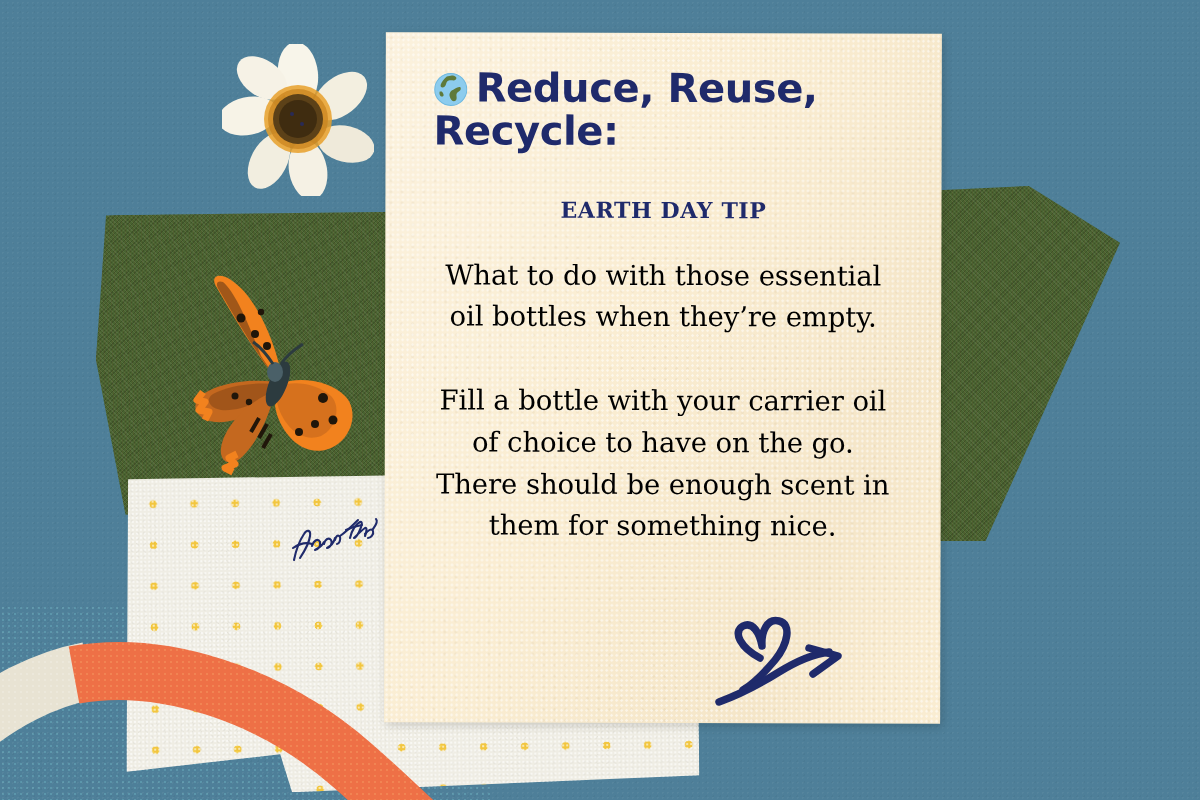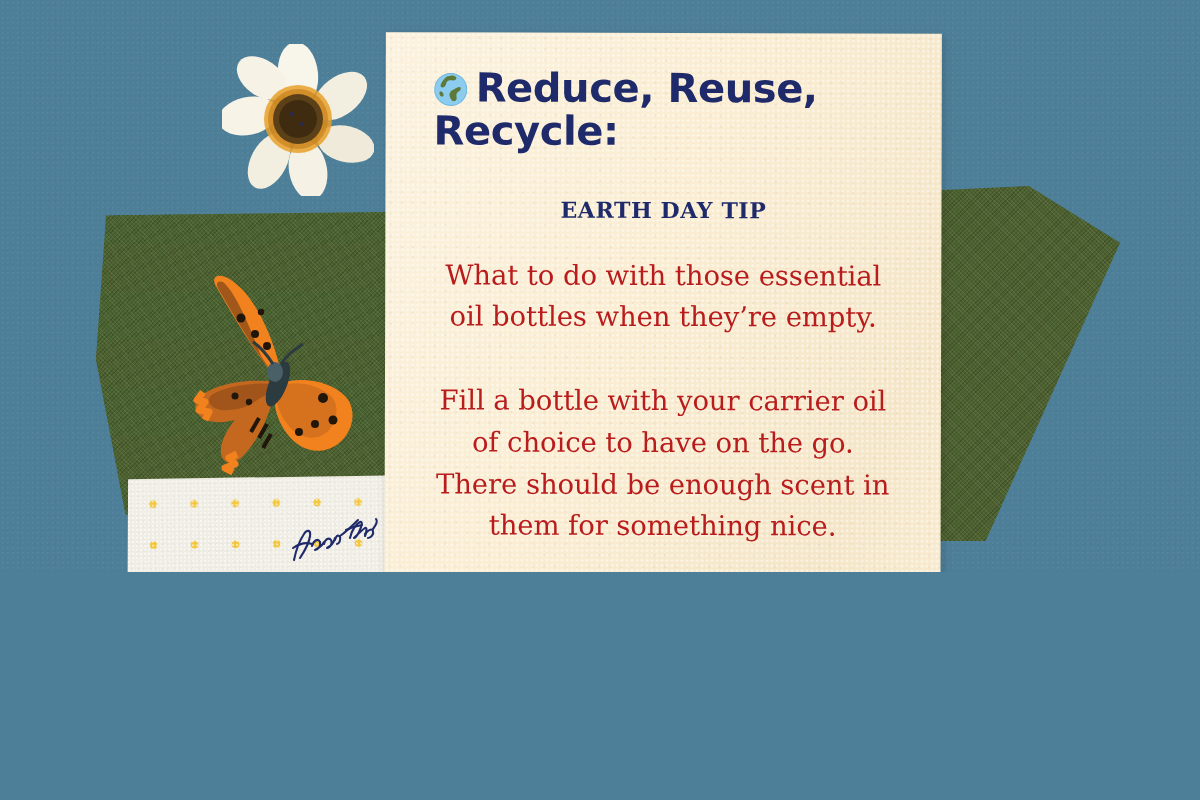--- a/index.html
+++ b/index.html
@@ -1,21 +1,21 @@
 <!DOCTYPE html>
 <html><head>
 <meta charset="utf-8">
 <style>
   html,body{margin:0;padding:0;}
   body{
     width:1200px;height:800px;overflow:hidden;
     font-family:"Liberation Sans",sans-serif;
     background:#4E7F99;
   }
-  #stage{position:relative;width:1200px;height:572px;overflow:hidden;background:#4E7F99;}
+  #stage{position:relative;width:1200px;height:800px;overflow:hidden;background:#4E7F99;}
 
   
   .bg-noise{
     position:absolute;inset:0;
     background-image:
       radial-gradient(rgba(255,255,255,.045) 1px, transparent 1px),
       radial-gradient(rgba(0,0,0,.035) 1px, transparent 1px);
     background-size:5px 5px, 7px 7px;
     background-position:0 0, 3px 2px;
     pointer-events:none;
@@ -116,21 +116,21 @@
     font-family:"DejaVu Serif",serif;
     font-weight:700;
     font-size:22px;
     letter-spacing:.6px;
     text-align:center;
     margin:44px 0 0 0;
     font-variant:small-caps;
     text-transform:uppercase;
   }
   .body-block{
-    color:#b91c1c;
+    color:#000000;
     font-family:"DejaVu Serif",serif;
     font-size:27.5px;
     line-height:1.52;
     text-align:center;
     margin:32px 18px 0 18px;
     letter-spacing:-0.1px;
   }
   .body-block .para2{margin-top:1.52em;}
   .body-block .line{display:block;}
 

